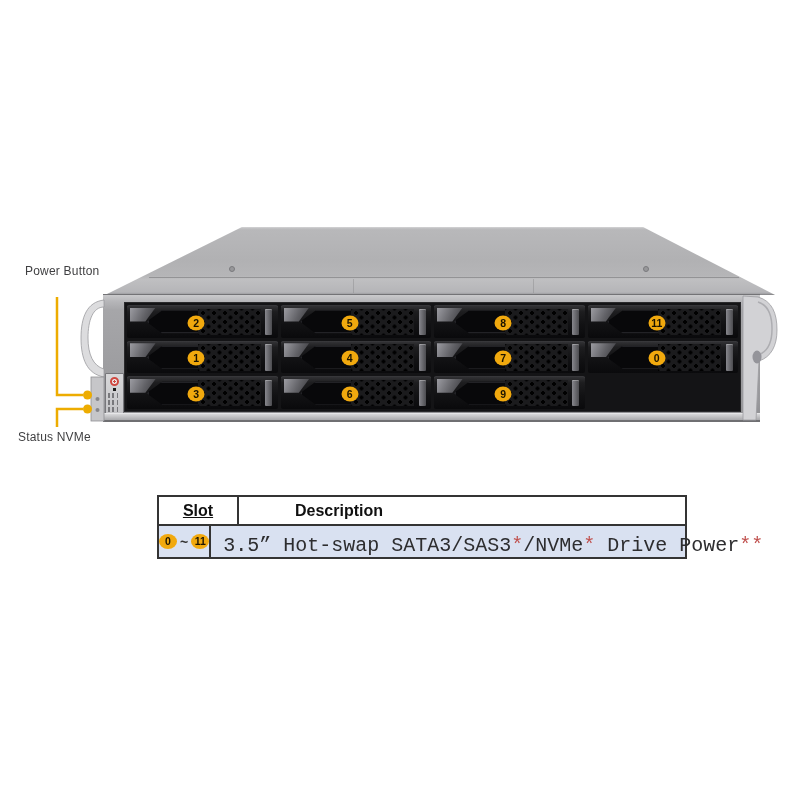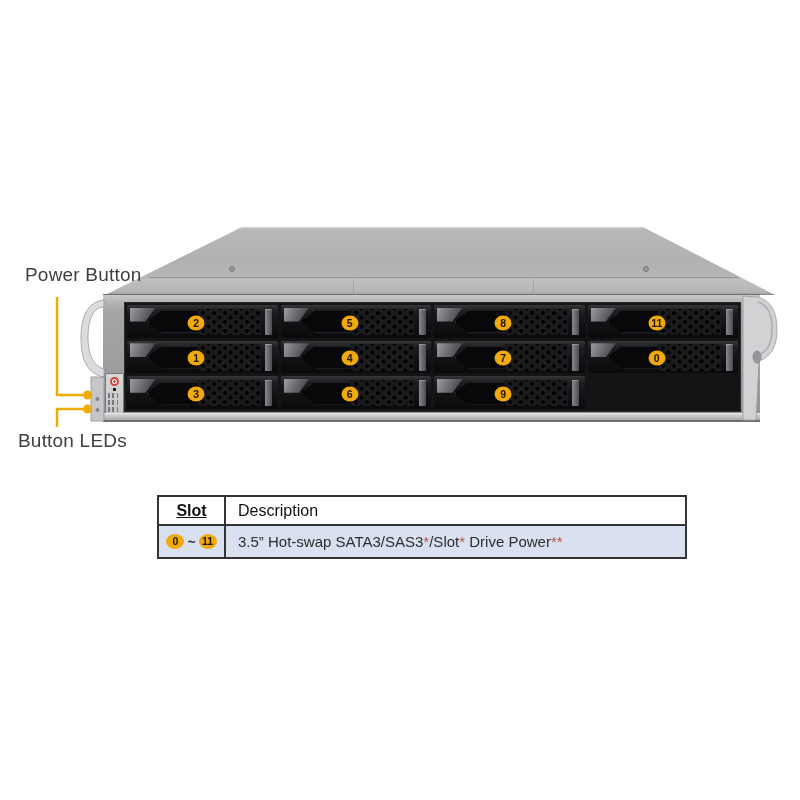--- a/index.html
+++ b/index.html
@@ -43,34 +43,34 @@
        font-weight:bold;font-size:10.5px;line-height:15px;text-align:center;}
 
   .panel{left:2px;top:78px;width:19px;height:47px;background:linear-gradient(#d8d8da,#c1c1c4);
        border:1px solid #77777b;border-radius:1px;box-sizing:border-box;}
   .pwr{width:9px;height:9px;margin:3px auto 2px;border-radius:50%;border:2px solid #cf4840;box-sizing:border-box;
        background:radial-gradient(circle 1.2px at 50% 50%,#cf4840 98%,#ececec 100%),#ececec;}
   .uid{width:3px;height:3px;background:#1b1b1b;margin:2px auto;}
   .ledrow{height:5px;margin:2px 2px 0;background:repeating-linear-gradient(90deg,#6a6a6e 0 1.8px,rgba(0,0,0,0) 1.8px 4.3px);opacity:.85;}
 
   
-  .callout{color:#3f3f41;font-size:19px;letter-spacing:.2px;}
+  .callout{color:#3f3f41;font-size:12px;letter-spacing:.2px;}
   #callout-power{left:25px;top:264px;}
   #callout-status{left:18px;top:430px;}
 
   
   .spec-table{left:157px;top:495px;width:530px;box-sizing:border-box;}
   .thead{display:flex;height:31px;background:#ffffff;border:2px solid #343434;box-sizing:border-box;}
-  .th-slot{width:67px;border-right:2px solid #343434;display:flex;align-items:center;justify-content:center;
+  .th-slot{width:80px;border-right:2px solid #343434;display:flex;align-items:center;justify-content:center;
        font-weight:bold;font-size:16px;color:#101010;box-sizing:border-box;text-decoration:underline;}
-  .th-desc{flex:1;display:flex;align-items:center;padding-left:12px;font-weight:normal;font-size:16px;color:#101010;}
+  .th-desc{flex:1;display:flex;align-items:center;padding-left:12px;font-weight:bold;font-size:16px;color:#101010;margin-left:44px;}
   .trow{display:flex;height:33px;background:#D9E1F1;border:2px solid #343434;border-top:none;box-sizing:border-box;}
   .td-slot{width:67px;border-right:2px solid #343434;display:flex;align-items:center;justify-content:center;
        gap:2px;box-sizing:border-box;}
-  .td-desc{flex:1;display:flex;align-items:center;padding-left:12px;font-size:15px;color:#2d2d2f;white-space:pre;}
+  .td-desc{flex:1;display:flex;align-items:flex-end;padding-left:12px;font-size:20px;color:#2d2d2f;white-space:pre;font-family:Liberation Mono, monospace;}
   .tbadge{display:inline-block;min-width:18px;height:15px;padding:0 2px;box-sizing:border-box;border-radius:50%;
        background:#F1A90E;color:#1c1400;font-weight:bold;font-size:10.5px;line-height:15px;text-align:center;}
   .tilde{font-size:14px;color:#333;font-weight:bold;margin:0 1px;}
   .red{color:#C0504D;}
 
   svg{pointer-events:none;}
 </style>
 </head>
 <body>
 
@@ -191,28 +191,28 @@
   <ellipse cx="757" cy="357" rx="4.5" ry="6.5" fill="#94949a"></ellipse>
 
   <polyline points="57,297 57,395 83,395" fill="none" stroke="#EDAC00" stroke-width="2.5"></polyline>
   <circle cx="87.5" cy="395" r="4.5" fill="#EDAC00"></circle>
 
   <polyline points="83,409 57,409 57,427" fill="none" stroke="#EDAC00" stroke-width="2.5"></polyline>
   <circle cx="87.5" cy="409" r="4.5" fill="#EDAC00"></circle>
 </svg>
 
 <div class="abs callout" id="callout-power">Power Button</div>
-<div class="abs callout" id="callout-status">Button LEDs</div>
+<div class="abs callout" id="callout-status">Status NVMe</div>
 
 <div class="abs spec-table">
   <div class="thead">
     <div class="th-slot">Slot</div>
     <div class="th-desc">Description</div>
   </div>
   <div class="trow">
     <div class="td-slot">
       <span class="tbadge">0</span>
       <span class="tilde">~</span>
       <span class="tbadge">11</span>
     </div>
-    <div class="td-desc"><span>3.5” Hot-swap SATA3/SAS3</span><span class="red">*</span><span>/Slot</span><span class="red">*</span><span> Drive Power</span><span class="red">**</span></div>
+    <div class="td-desc"><span>3.5” Hot-swap SATA3/SAS3</span><span class="red">*</span><span>/NVMe</span><span class="red">*</span><span> Drive Power</span><span class="red">**</span></div>
   </div>
 </div>
 
 </body></html>

